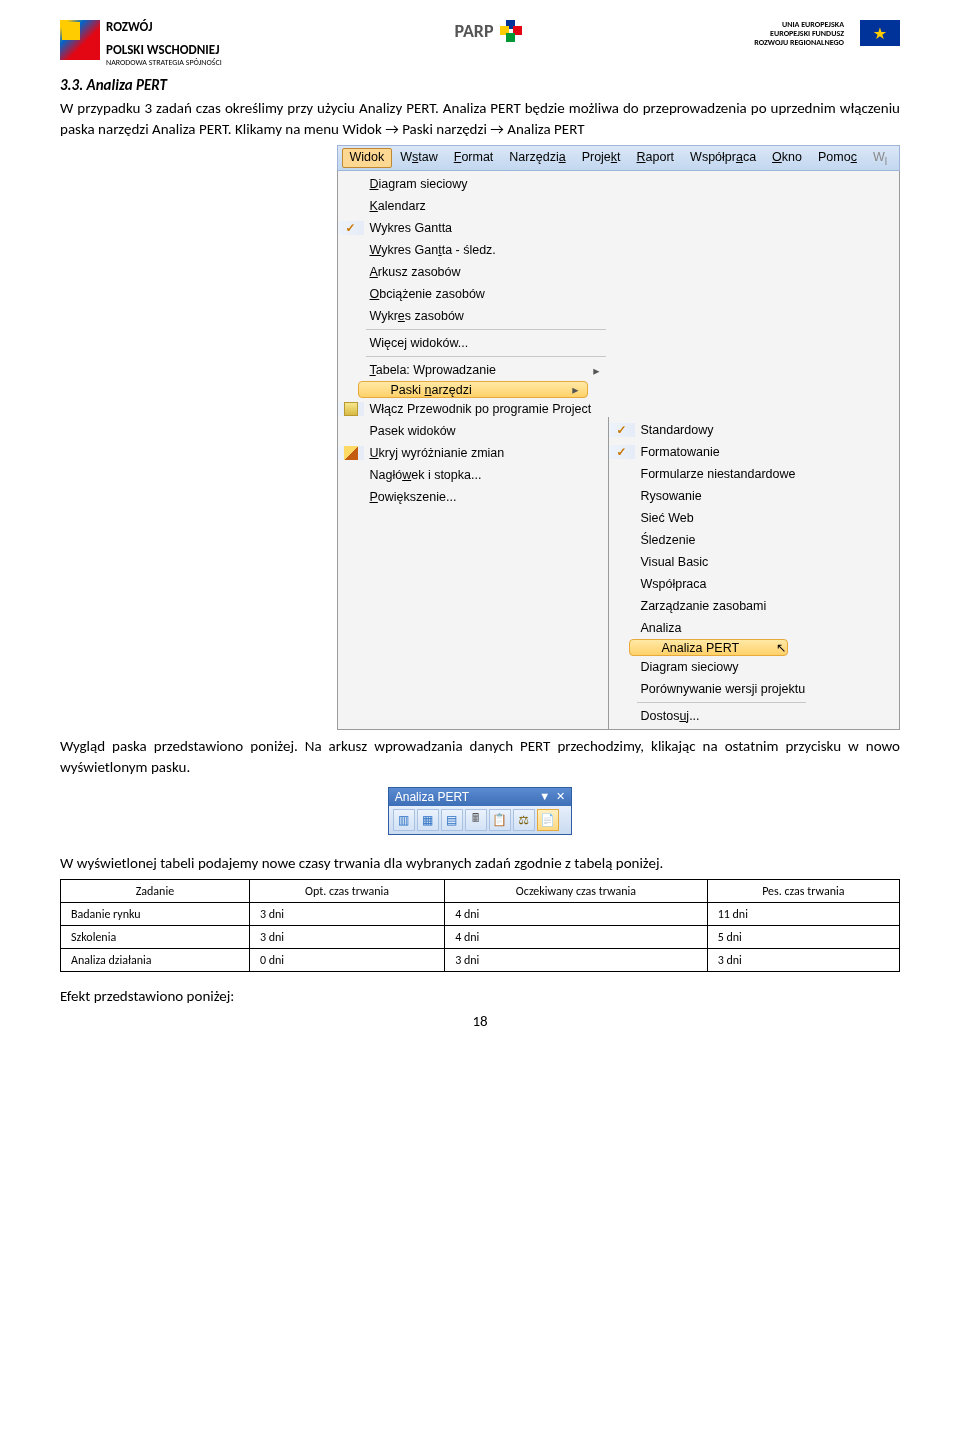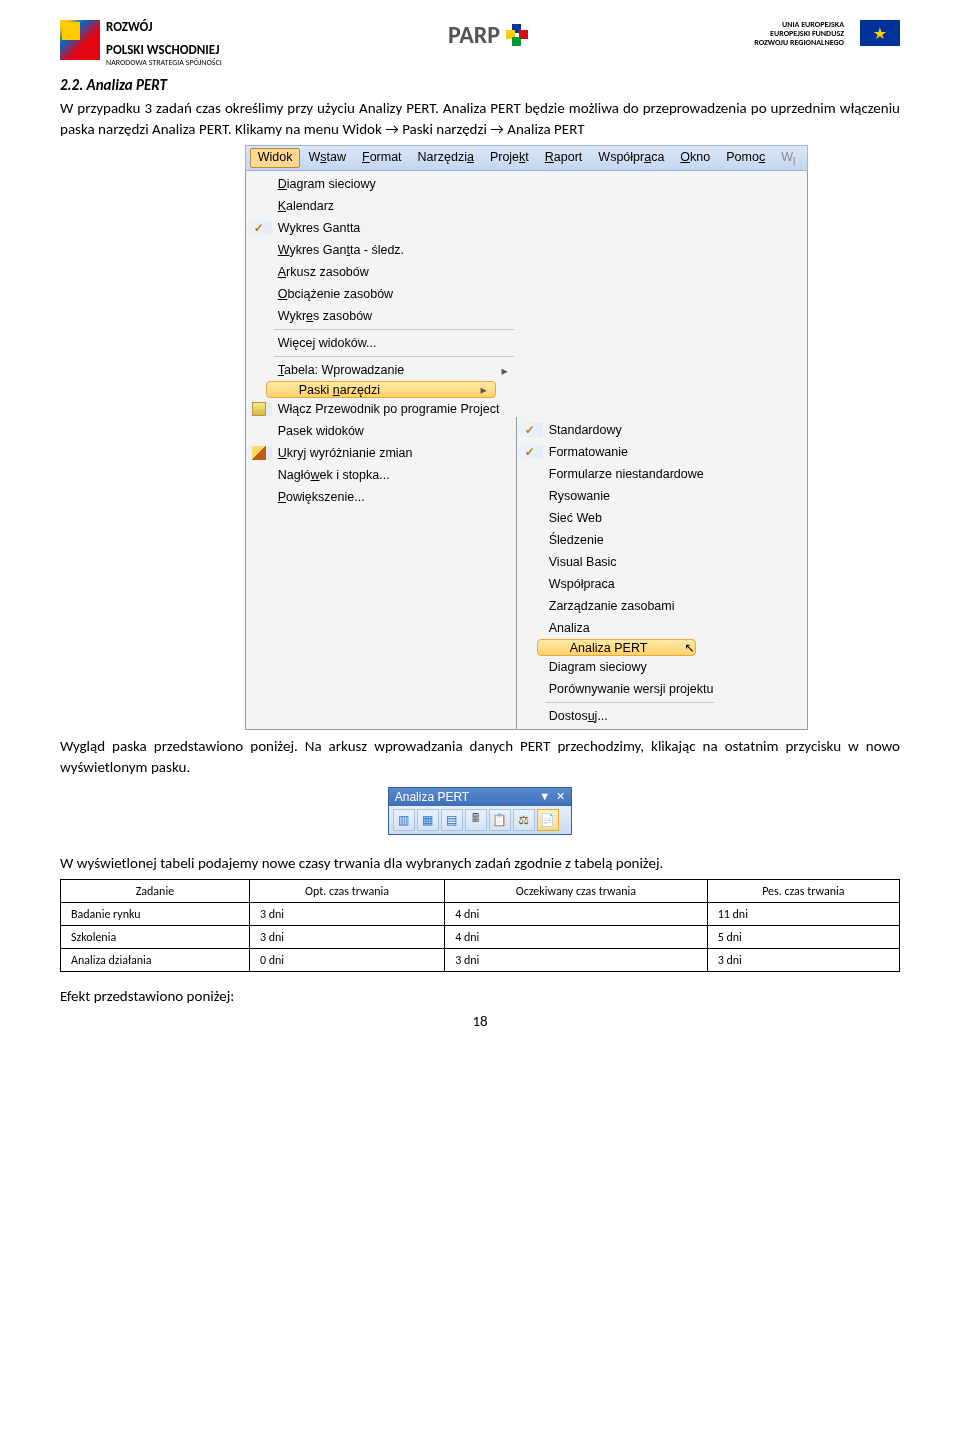--- a/index.html
+++ b/index.html
@@ -23,36 +23,36 @@
   }
   .logo-left { display: flex; align-items: flex-start; gap: 6px; }
   .logo-icon { width: 40px; height: 40px; background: linear-gradient(135deg,#ffcc00 10%,#0066cc 30%,#e30613 60%); position: relative; }
   .logo-icon::after { content:''; position:absolute; top:2px; left:2px; width:18px; height:18px; background:#ffcc00; }
   .logo-left-text { font-size: 11px; line-height:1.1; font-weight: bold; }
   .logo-left-text .l1 { font-size:13px; font-weight:bold; color:#000; }
   .logo-left-text .l2 { font-size:13px; font-weight:bold; color:#000;margin-top:9px; }
   .logo-left-text .l3 { font-size:8px; font-weight:normal; color:#000; }
 
   .logo-center { display:flex; align-items:center; gap:6px; }
-  .logo-center-text { font-size:24px; font-weight:bold; color:#555; }
+  .logo-center-text { font-size:18px; font-weight:bold; color:#555; }
   .parp-icon { width:22px; height:22px; position:relative; }
   .parp-icon span { position:absolute; width:9px; height:9px; }
   .parp-icon .a{top:0;left:6px;background:#003399;}
   .parp-icon .b{top:6px;left:0;background:#ffcc00;}
   .parp-icon .c{top:6px;right:0;background:#e30613;}
   .parp-icon .d{bottom:0;left:6px;background:#009933;}
 
   .logo-right { display:flex; align-items:center; gap:16px; }
   .logo-right-text { text-align:right; font-size:8px; line-height:1.1; color:#000; font-weight:bold;}
   .eu-flag { width:40px; height:26px; background:#003399; display:flex; align-items:center; justify-content:center; color:#ffcc00; font-size:16px;}
 
   .section-title { font-size:15px; font-weight:bold; font-style:italic; margin:6px 0 4px 0; }
   .para { font-size:15px; line-height:1.35; text-align:justify; margin:0 0 6px 0; }
 
-  .screenshot-wrap { display:flex; justify-content:center; margin:6px 0 6px 64px;padding-left:29px; }
+  .screenshot-wrap { display:flex; justify-content:flex-end; margin:6px 0 6px 64px;padding-left:29px; }
   .ms-menu { font-family: "Segoe UI", Tahoma, sans-serif; font-size:12.5px; color:#000; }
   .menubar { background:linear-gradient(#dbe7f7,#c2d7ef); display:flex; gap:0px; padding:2px 4px; border:1px solid #9db5d8; }
   .menubar span { padding:2px 8px; }
   .menubar .active { background:#fcd893; border:1px solid #c0882f; border-radius:2px; padding:1px 7px;}
 
   .menu-panel { background:#f4f4f4; border:1px solid #9a9a9a; border-top:none; display:flex;}
   .menu-col1 { width:270px; display:flex; flex-direction:column; padding:2px 0; }
   .icon-strip { width:26px; background:linear-gradient(90deg,#eef3fa,#e5ecf7); display:flex; align-items:center; justify-content:center;}
   .menu-row { display:flex; align-items:center; height:22px; }
   .menu-row .lbl { flex:1; padding-left:6px; }
@@ -109,21 +109,21 @@
     <div class="logo-right">
       <div class="logo-right-text">
         <div>UNIA EUROPEJSKA</div>
         <div>EUROPEJSKI FUNDUSZ</div>
         <div>ROZWOJU REGIONALNEGO</div>
       </div>
       <div class="eu-flag">★</div>
     </div>
   </div>
 
-  <div class="section-title">2.2. Analiza PERT</div>
+  <div class="section-title">3.3. Analiza PERT</div>
   <p class="para">W przypadku 3 zadań czas określimy przy użyciu Analizy PERT. Analiza PERT będzie możliwa do przeprowadzenia po uprzednim włączeniu paska narzędzi Analiza PERT. Klikamy na menu Widok → Paski narzędzi → Analiza PERT</p>
 
   <div class="screenshot-wrap">
     <div class="ms-menu">
       <div class="menubar">
         <span class="active">Widok</span>
         <span>W<u>s</u>taw</span>
         <span><u>F</u>ormat</span>
         <span>Narzędzi<u>a</u></span>
         <span>Proje<u>k</u>t</span>

